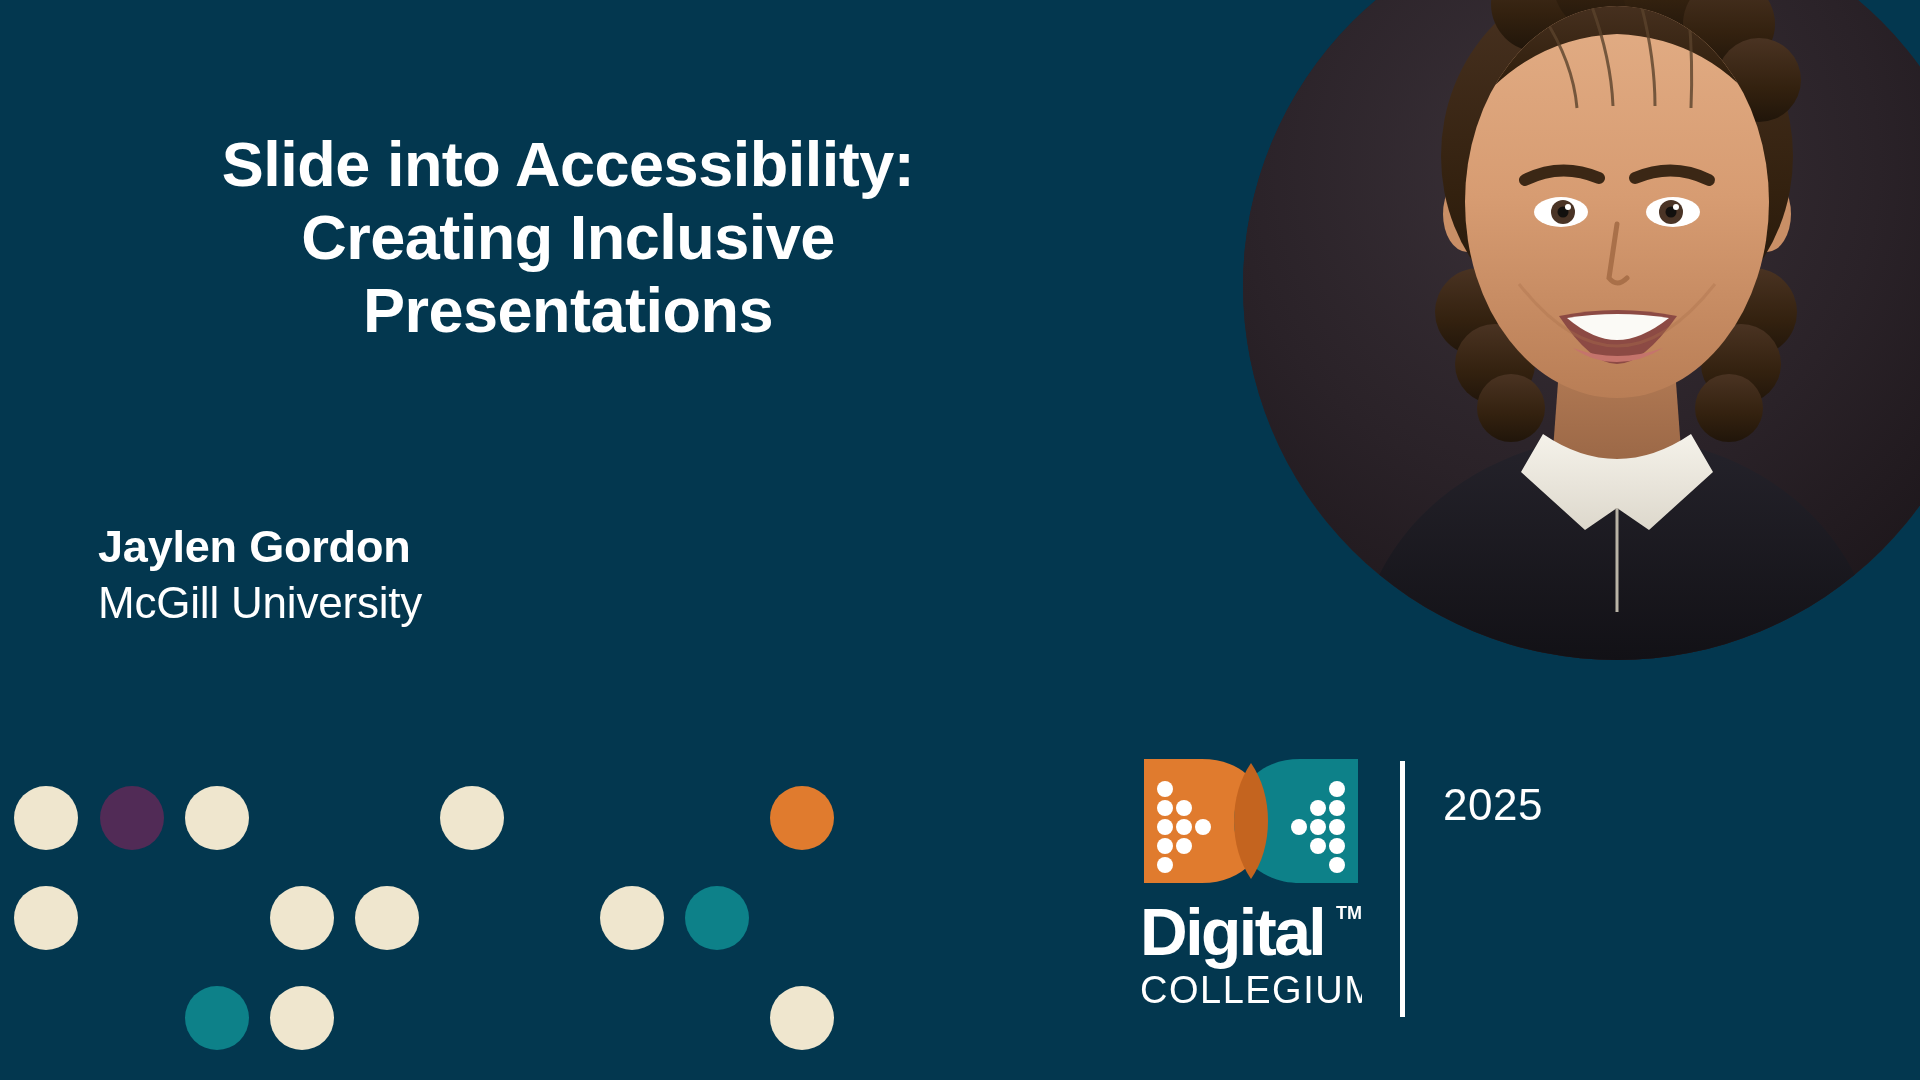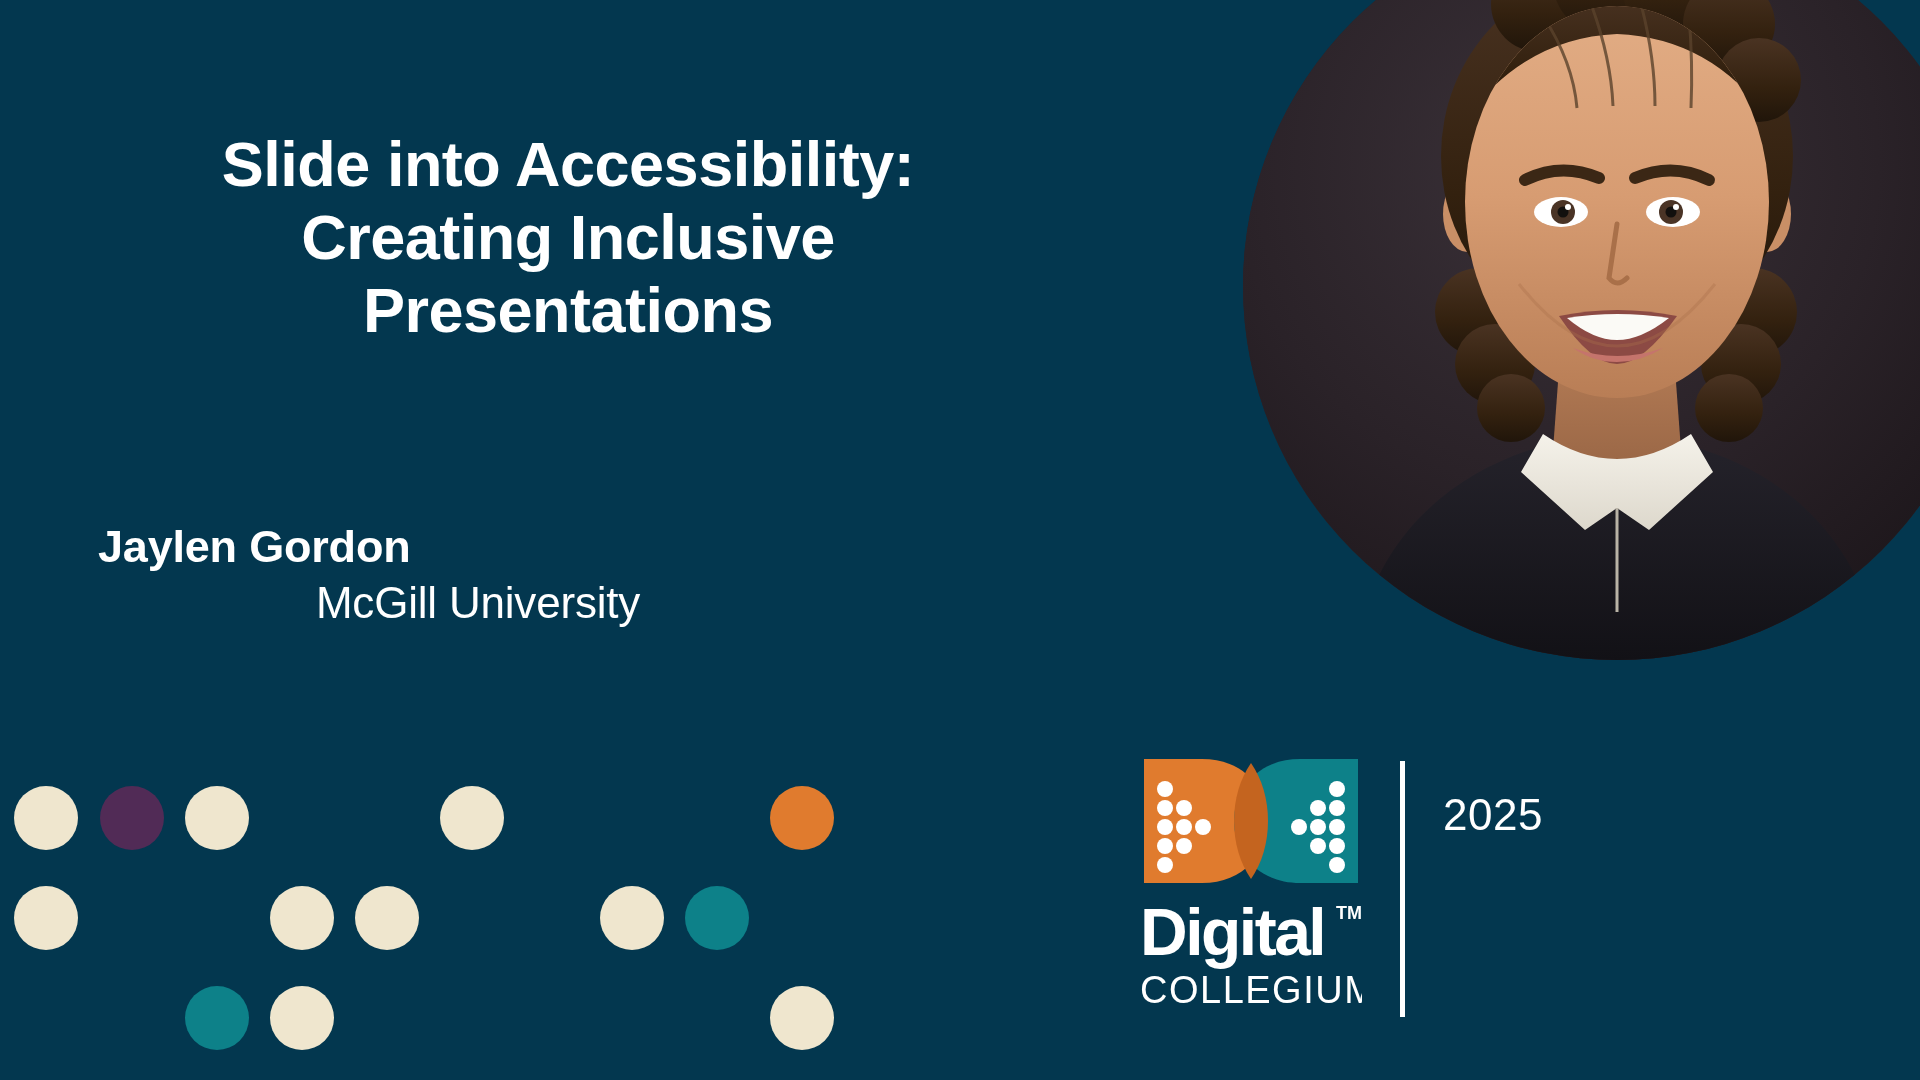--- a/index.html
+++ b/index.html
@@ -49,21 +49,20 @@
     color:#ffffff;
     line-height:1.22;
     letter-spacing:-0.2px;
   }
   #speaker-affiliation {
     font-size:44px;
     font-weight:400;
     color:#ffffff;
     line-height:1.25;
     letter-spacing:-0.2px;
-    text-align:center;
   }
 
   
   #portrait {
     position:absolute;
     left:1243px; top:-88px;
     width:748px; height:748px;
     border-radius:50%;
     overflow:hidden;
     background:#2a2228;
@@ -109,21 +108,21 @@
   }
   #summit-title {
     font-size:58px;
     font-weight:700;
     color:#ffffff;
     line-height:1.07;
     letter-spacing:-1px;
     white-space:pre-line;
   }
   #summit-year {
-    margin-top:34px;
+    margin-top:24px;
     font-size:44px;
     font-weight:400;
     color:#ffffff;
     letter-spacing:0.5px;
     line-height:1;
   }
 </style>
 </head>
 <body>
 

